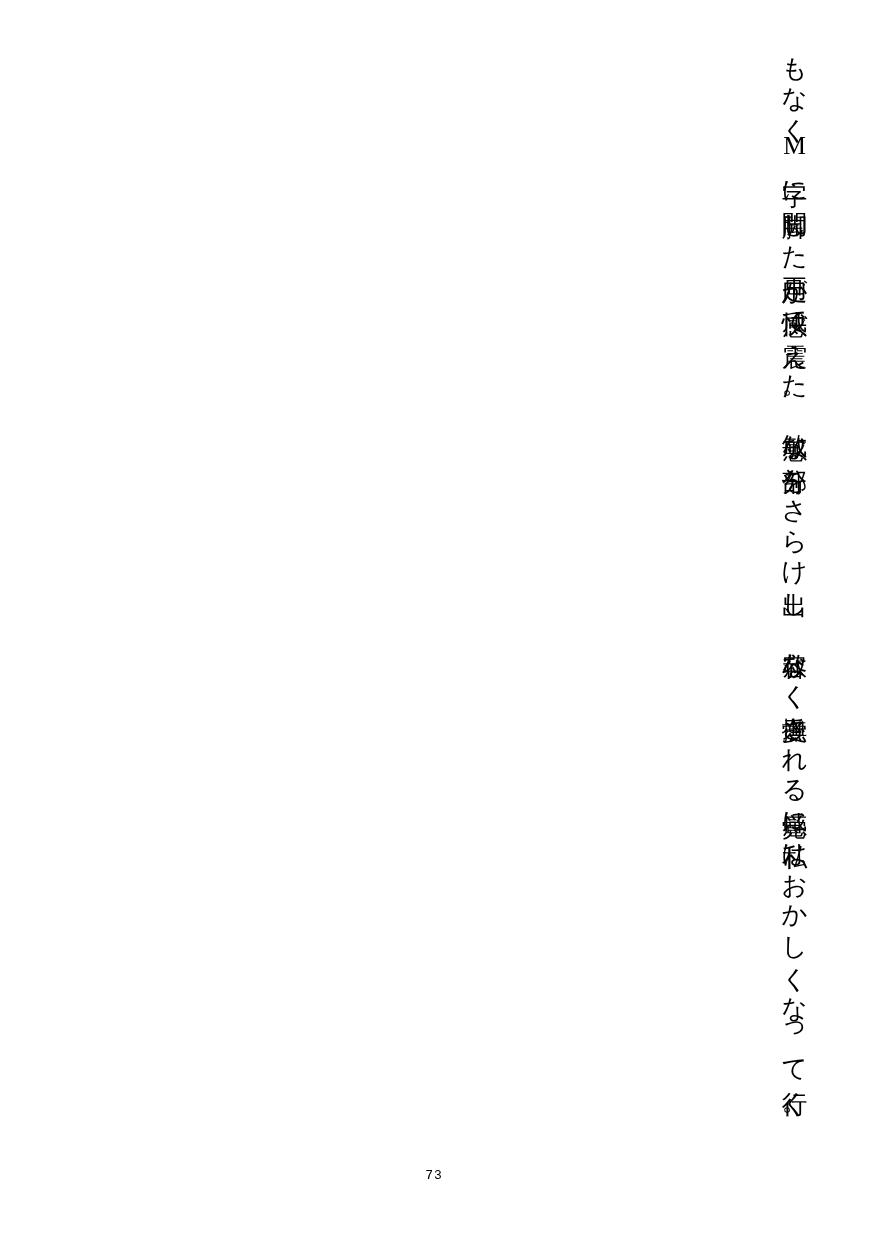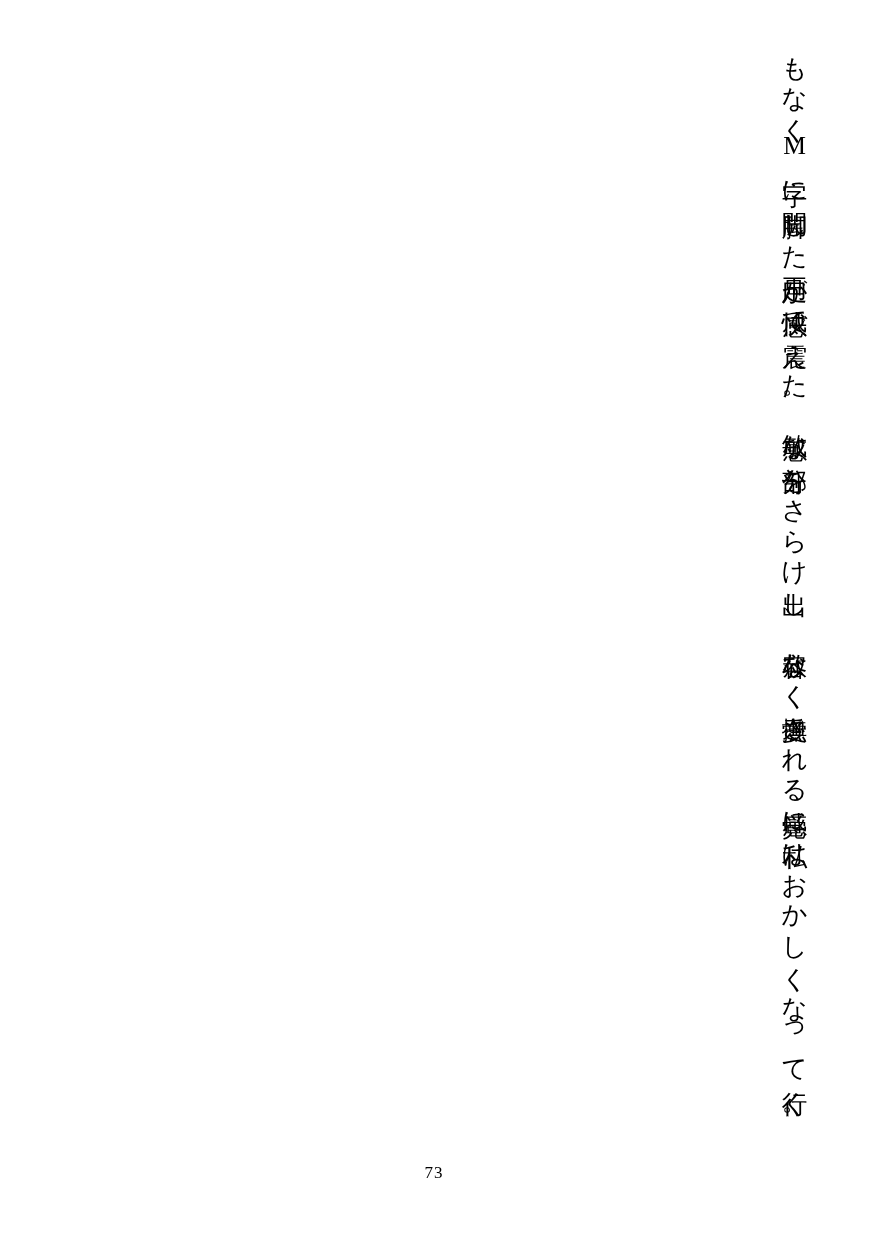--- a/index.html
+++ b/index.html
@@ -48,22 +48,22 @@
     white-space: pre;
     font-family: "Liberation Serif", "DejaVu Serif", serif;
     font-weight: 400;
   }
   .page-number {
     position: absolute;
     bottom: 58px;
     left: 0;
     right: 7px;
     text-align: center;
-    font-size: 17px;
-    font-family: Liberation Serif, serif;
+    font-size: 13px;
+    font-family: Liberation Mono, monospace;
     letter-spacing: 1px;
   }
 </style>
 </head>
 <body>
 
 <div class="page">
   <div class="text-block">
     <div class="line">敏感な部分をさらけ出し、容赦なく愛撫される感覚に私はおかしくなって行く。</div>
     <div class="line">恥ずかしげもなくM字に開脚した両足が快感で震えた。</div>

